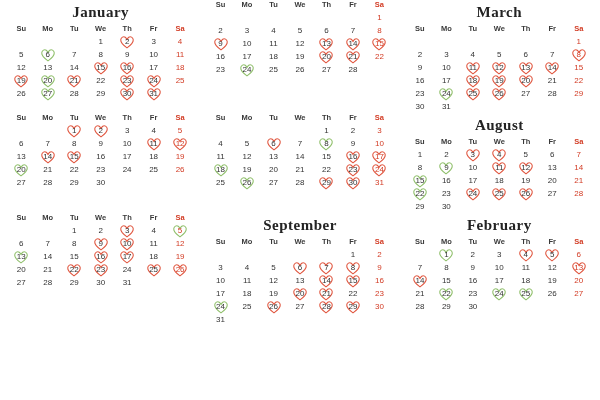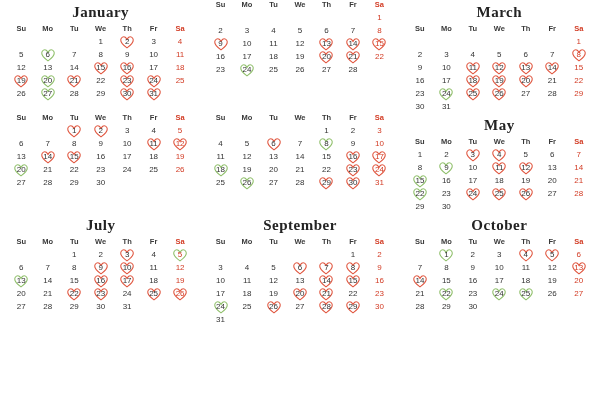--- a/index.html
+++ b/index.html
@@ -567,21 +567,21 @@
             </span><span class="num">29</span></div>
           <div class="day"><span class="mark">
               <svg viewBox="0 0 24 22">
                 <path d="M12 20.5 C 6.5 16.5, 1.5 12.5, 2 7.5 C 2.4 3.4, 6.5 1.5, 9.2 3.4 C 10.6 4.4, 11.6 6, 12 7.2 C 12.4 6, 13.4 4.4, 14.8 3.4 C 17.5 1.5, 21.6 3.4, 22 7.5 C 22.5 12.5, 17.5 16.5, 12 20.5 Z" fill="none" stroke="#e0563f" stroke-width="1.7" stroke-linecap="round" stroke-linejoin="round"></path>
               </svg>
             </span><span class="num">30</span></div>
           <div class="day sat"><span class="num">31</span></div>
         </div>
       </div>
       <div class="month">
-        <div class="month-title">May</div>
+        <div class="month-title">August</div>
         <div class="dow-row">
           <div class="dow">Su</div>
           <div class="dow">Mo</div>
           <div class="dow">Tu</div>
           <div class="dow">We</div>
           <div class="dow">Th</div>
           <div class="dow">Fr</div>
           <div class="dow sat">Sa</div>
         </div>
         <div class="week-row">
@@ -664,21 +664,20 @@
           <div class="day"><span class="num">29</span></div>
           <div class="day"><span class="num">30</span></div>
           <div class="day empty"></div>
           <div class="day empty"></div>
           <div class="day empty"></div>
           <div class="day empty"></div>
           <div class="day empty"></div>
         </div>
       </div>
       <div class="month">
-        <div class="month-title">July</div>
         <div class="dow-row">
           <div class="dow">Su</div>
           <div class="dow">Mo</div>
           <div class="dow">Tu</div>
           <div class="dow">We</div>
           <div class="dow">Th</div>
           <div class="dow">Fr</div>
           <div class="dow sat">Sa</div>
         </div>
         <div class="week-row">
@@ -875,21 +874,21 @@
           <div class="day"><span class="num">31</span></div>
           <div class="day empty"></div>
           <div class="day empty"></div>
           <div class="day empty"></div>
           <div class="day empty"></div>
           <div class="day empty"></div>
           <div class="day empty"></div>
         </div>
       </div>
       <div class="month">
-        <div class="month-title">October</div>
+        <div class="month-title">February</div>
         <div class="dow-row">
           <div class="dow">Su</div>
           <div class="dow">Mo</div>
           <div class="dow">Tu</div>
           <div class="dow">We</div>
           <div class="dow">Th</div>
           <div class="dow">Fr</div>
           <div class="dow sat">Sa</div>
         </div>
         <div class="week-row">

